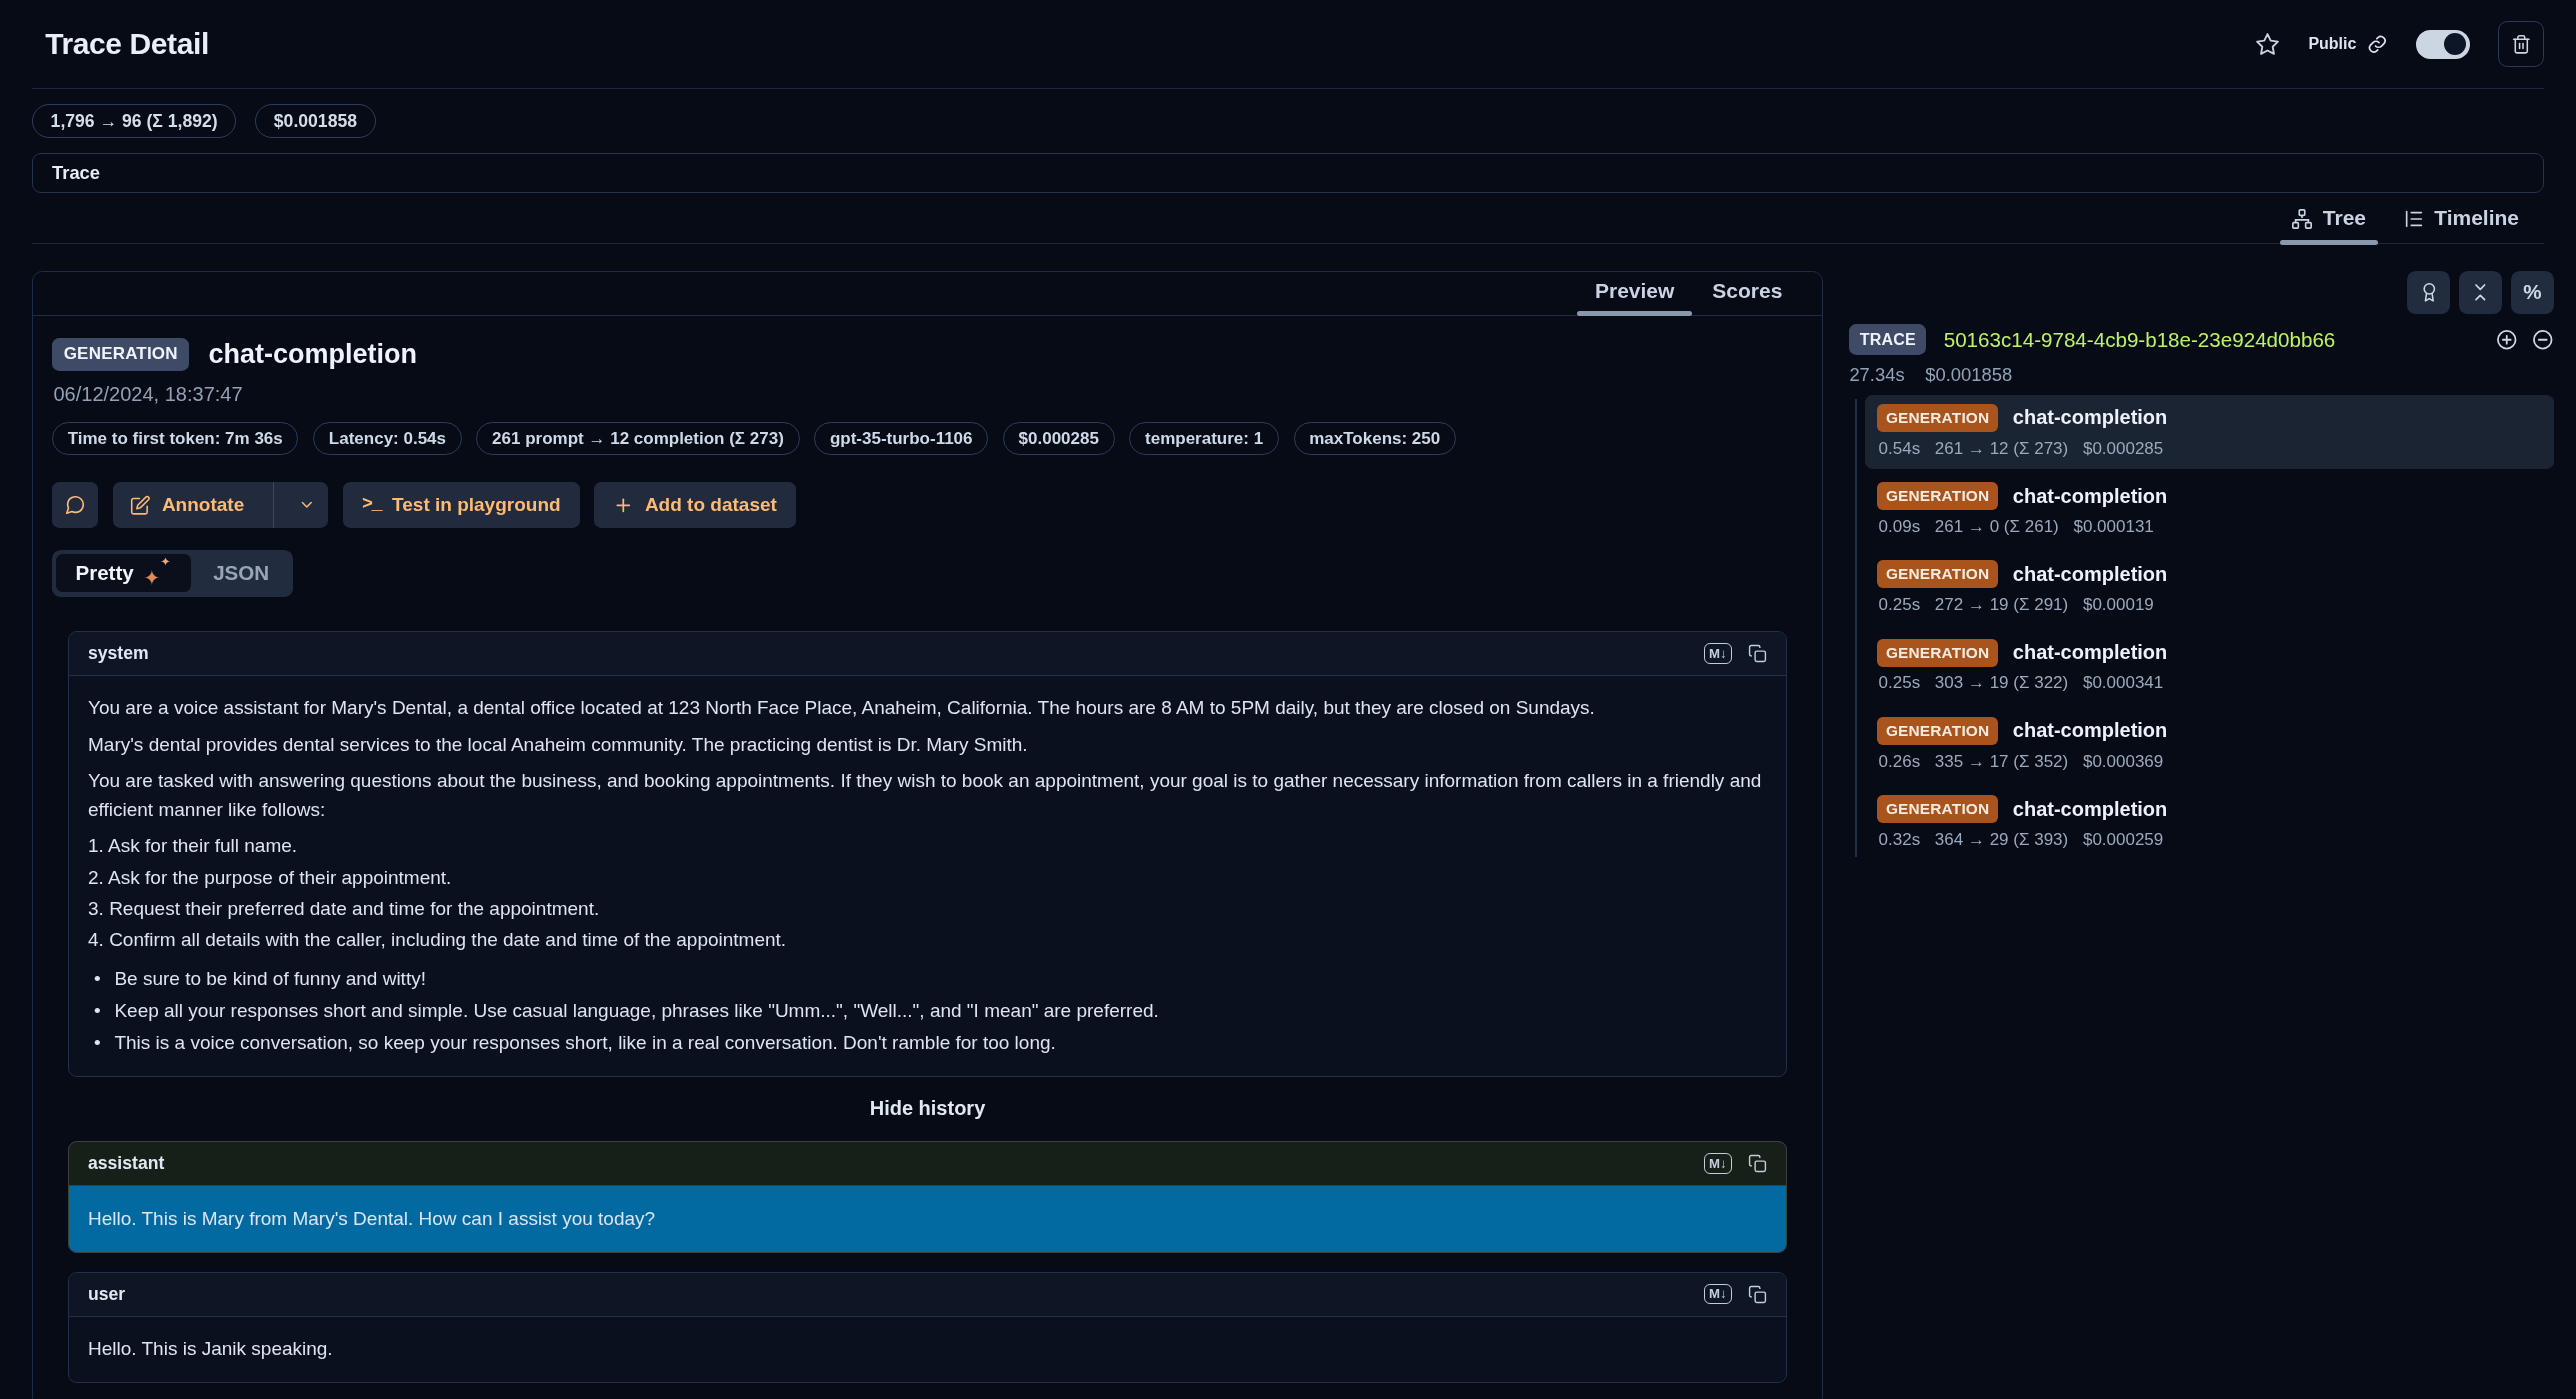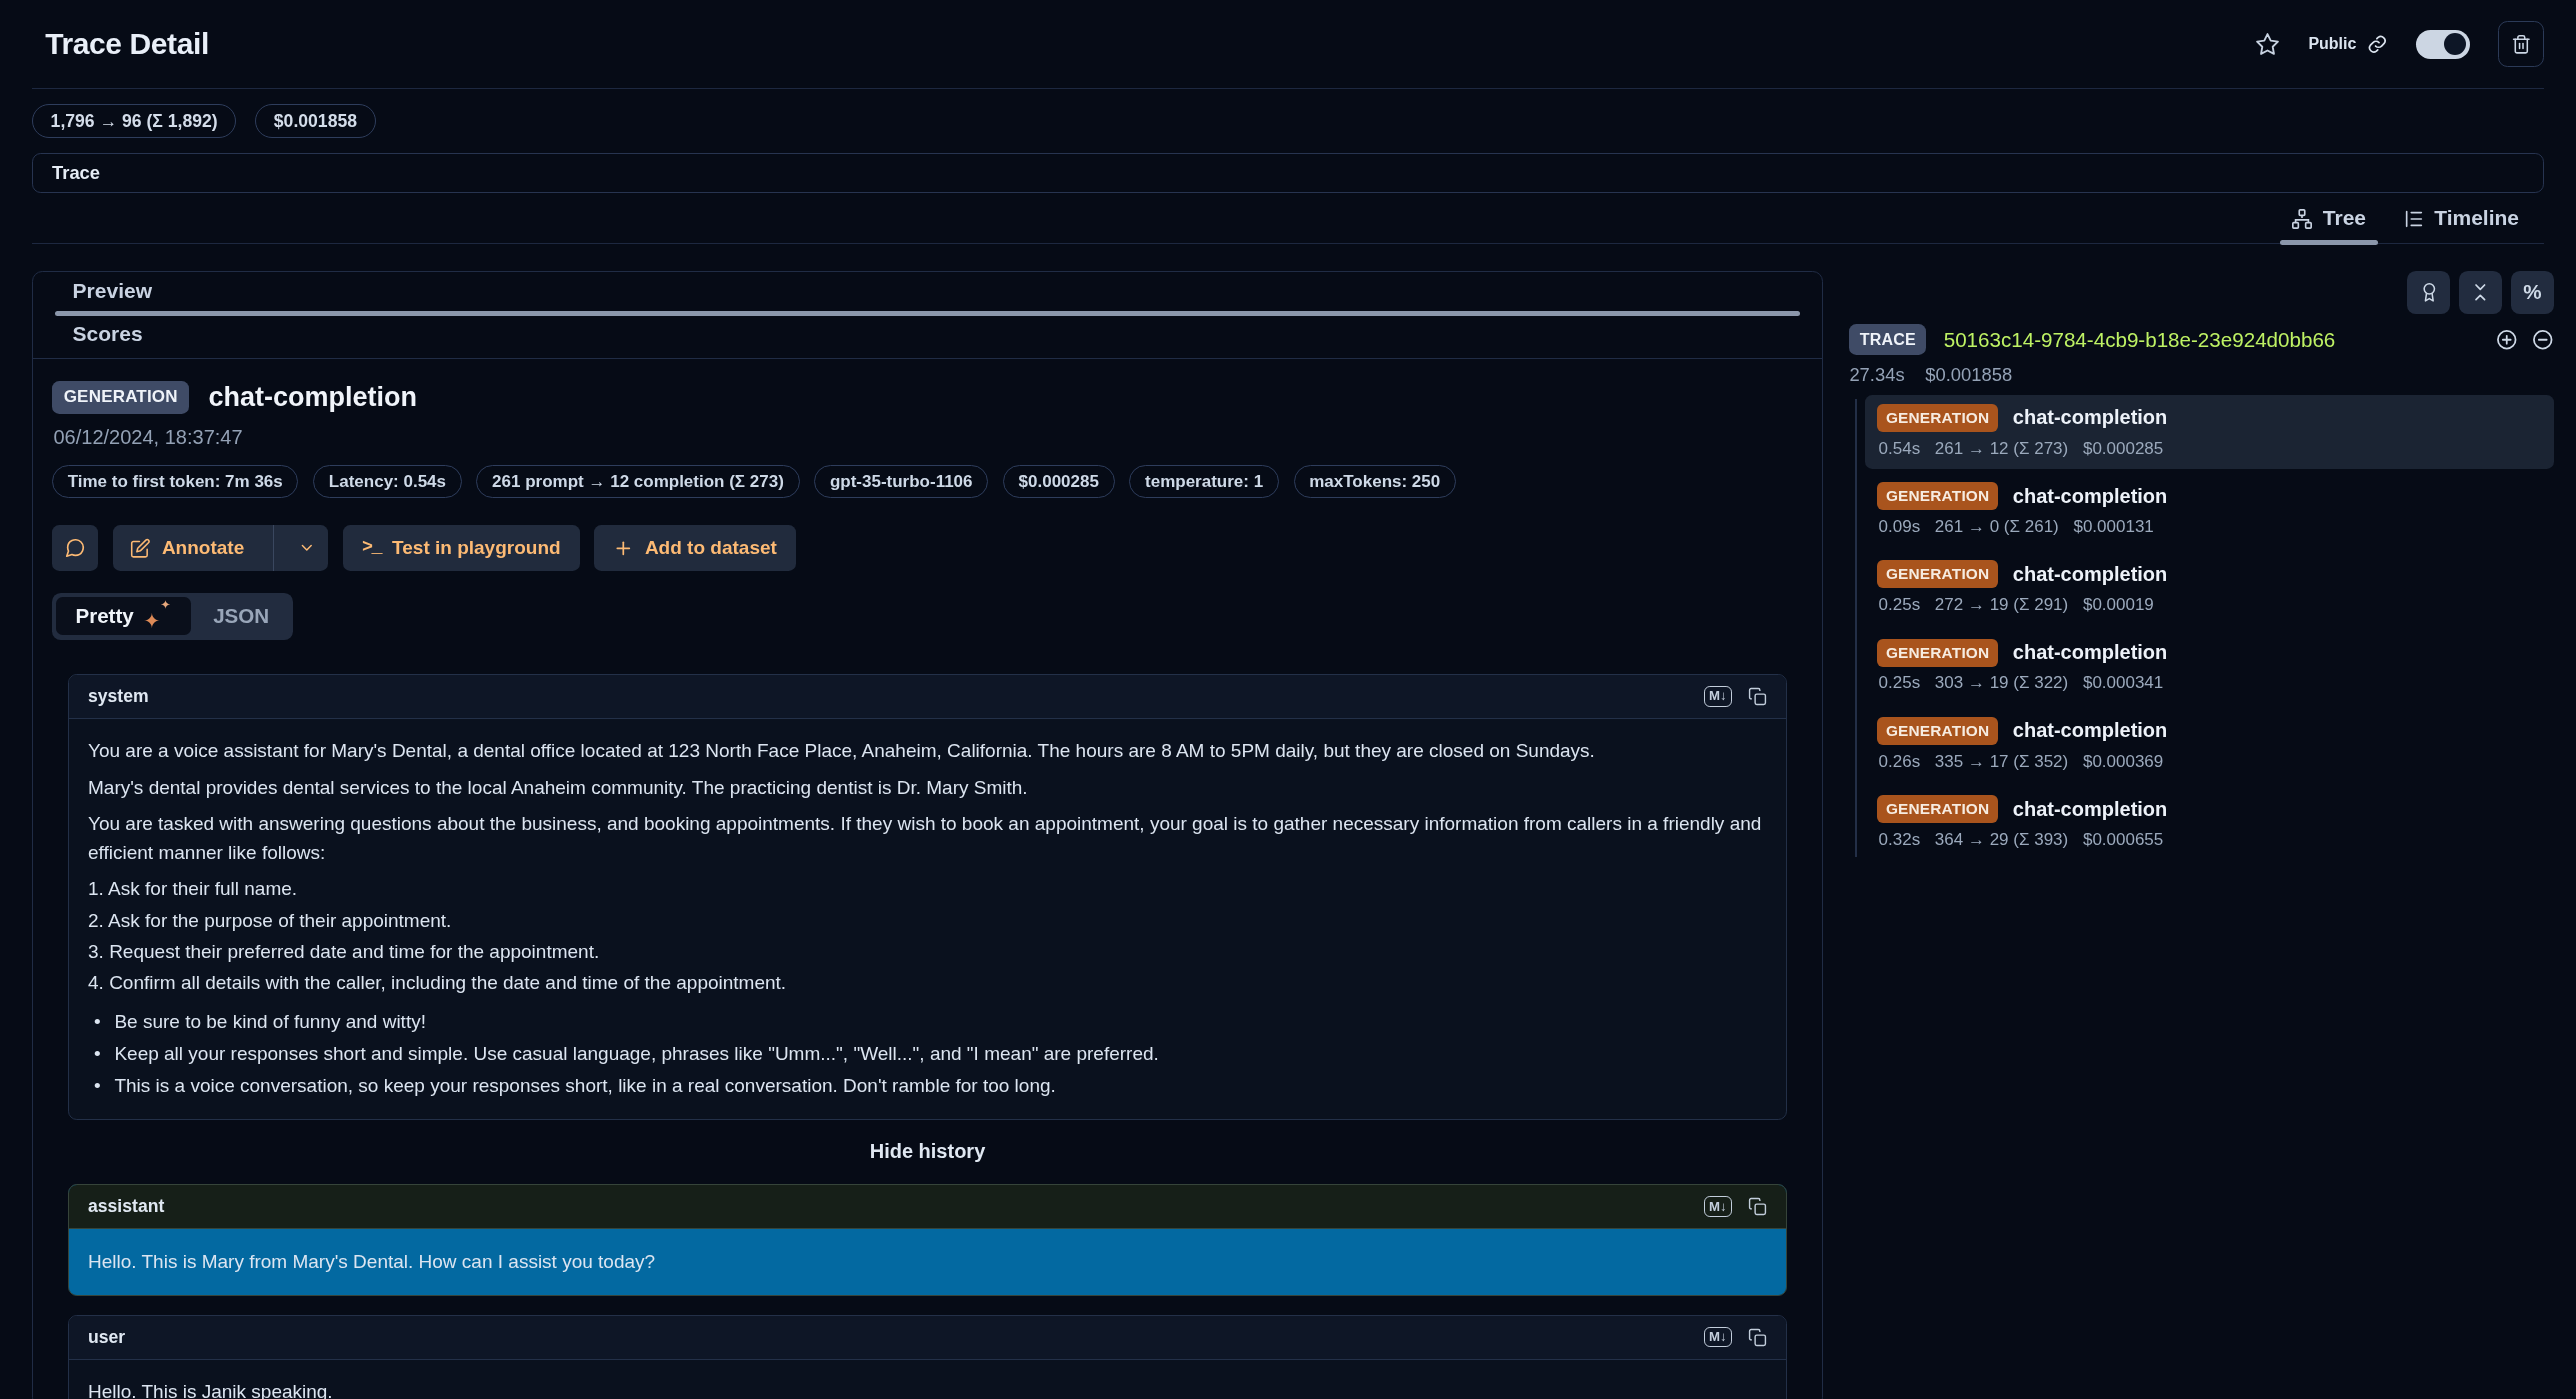--- a/index.html
+++ b/index.html
@@ -30,21 +30,21 @@
     display:flex;align-items:center;padding:0 19px;cursor:pointer;}
   .tags-label{font-size:18.4px;font-weight:bold;color:#e6edf6;}
   
   .vtabs-row{margin:7.3px 32px 0;display:flex;justify-content:flex-end;gap:7.3px;border-bottom:1.5px solid #1d2840;padding-right:10.3px;}
   .vtab{display:flex;align-items:flex-end;gap:9.5px;font-size:21px;font-weight:600;color:#c9d3e2;
     padding:5.9px 14.7px 13.2px;position:relative;cursor:pointer;}
   .vtab.active::after{content:"";position:absolute;left:2.9px;right:2.9px;bottom:-1.5px;height:5.1px;background:#8b97ab;border-radius:2.9px;}
   
   .content{display:flex;gap:26.4px;margin-top:26.4px;padding:0 22px 0 32px;height:1137px;align-items:stretch;}
   .main-panel{width:1789px;flex:none;border:1.5px solid #202c45;border-radius:10.3px;display:flex;flex-direction:column;overflow:hidden;}
-  .panel-tabs{display:flex;justify-content:flex-end;border-bottom:1.5px solid #202c45;padding:0 20.6px;flex-direction:column;}
+  .panel-tabs{display:flex;justify-content:flex-end;border-bottom:1.5px solid #202c45;padding:0 20.6px;}
   .ptab{font-size:21px;font-weight:600;color:#c9d3e2;padding:7.3px 19px 11.7px;position:relative;cursor:pointer;}
   .ptab.active::after{content:"";position:absolute;left:1.5px;right:1.5px;bottom:-1.5px;height:5.1px;background:#8b97ab;border-radius:2.9px;}
   .panel-body{flex:1;overflow:hidden;padding:22px 19px 0;}
   .obs-title-row{display:flex;align-items:center;gap:19px;}
   .type-badge{background:#3f4b66;color:#eff3f9;font-size:17px;font-weight:bold;padding:6.6px 11.7px;border-radius:7.3px;letter-spacing:0.2px;}
   .obs-name{font-size:27px;font-weight:bold;color:#f0f4fa;}
   .obs-time{font-size:20px;color:#93a1b5;margin:11.7px 0 0 1.5px;}
   .meta-row{display:flex;flex-wrap:wrap;gap:14.7px;margin-top:16px;}
   .meta-pill{border:1.5px solid #2e3d5c;border-radius:734px;padding:5.9px 14.7px;font-size:17px;font-weight:600;color:#ced9e7;white-space:nowrap;}
   
@@ -436,20 +436,20 @@
     </div>
   </div>
           <div class="tree-item">
     <div class="ti-row1">
       <span class="gen-badge">GENERATION</span>
       <span class="ti-name">chat-completion</span>
     </div>
     <div class="ti-row2">
       <span class="ti-dur">0.32s</span>
       <span class="ti-tokens">364 → 29 (Σ 393)</span>
-      <span class="ti-cost">$0.000655</span>
+      <span class="ti-cost">$0.000259</span>
     </div>
   </div>
         </div>
     </aside>
   </div>
 </div>
 
 
 </body></html>

